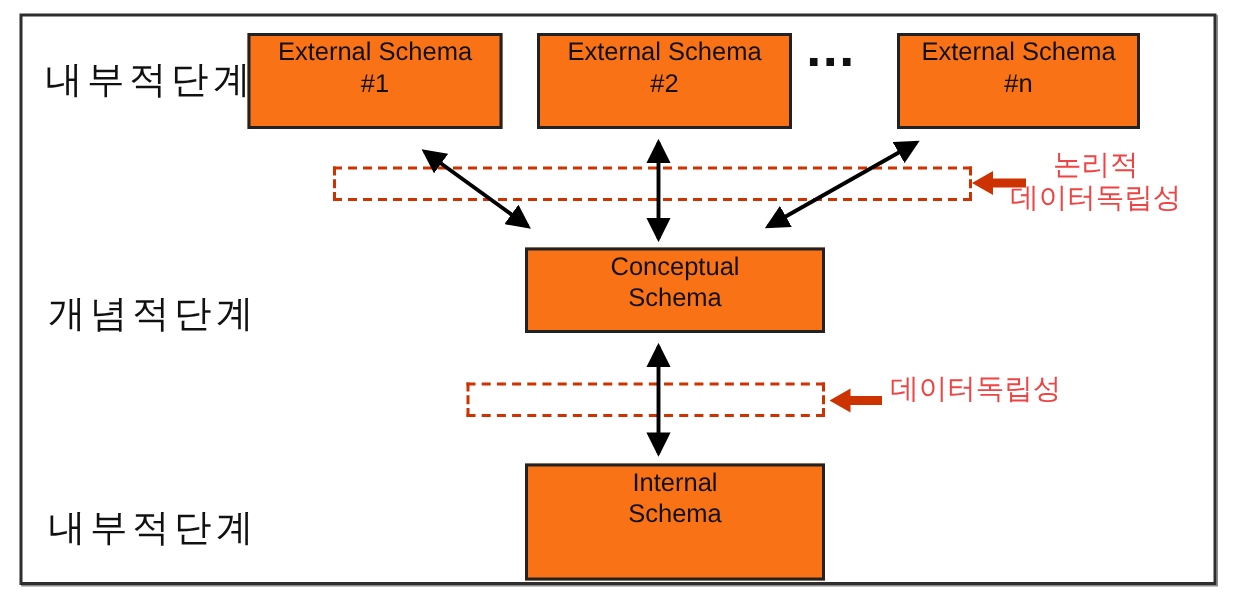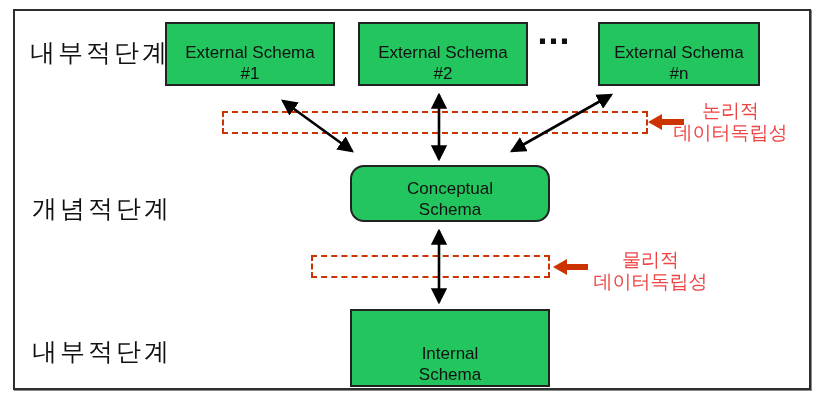--- a/index.html
+++ b/index.html
@@ -18,29 +18,29 @@
     background: #ffffff;
   }
   .level-label {
     position: absolute; color: #111111; font-size: 25px;
     letter-spacing: 3px; white-space: nowrap; z-index: 4;
   }
   .lvl-external   { left: 30px; top: 36px; }
   .lvl-conceptual { left: 32px; top: 192px; }
   .lvl-internal   { left: 32px; top: 335px; }
   .schema-box {
-    position: absolute; background: #22c55e; border: 2px solid #222222;
-    display: flex; flex-direction: column; align-items: center; justify-content: flex-end;
+    position: absolute; background: #f97316; border: 2px solid #222222;
+    display: flex; flex-direction: column; align-items: center; justify-content: flex-start;
     font-size: 17px; line-height: 21px; color: #111111; text-align: center;
     z-index: 3;
   }
   .box-ext1 { left: 165px; top: 22px;  width: 170px; height: 64px; }
   .box-ext2 { left: 358px; top: 22px;  width: 170px; height: 64px; }
   .box-extn { left: 598px; top: 22px;  width: 162px; height: 64px; }
-  .box-conc { left: 350px; top: 165px; width: 200px; height: 57px; border-radius: 14px; }
+  .box-conc { left: 350px; top: 165px; width: 200px; height: 57px; }
   .box-int  { left: 350px; top: 309px; width: 200px; height: 78px; }
   .ellipsis {
     position: absolute; left: 534px; top: 14px; width: 40px;
     font-size: 36px; line-height: 36px; font-weight: bold; color: #111111;
     letter-spacing: 1px; text-align: center; z-index: 3;
   }
   .dashed-zone {
     position: absolute; border: 2px dashed #cc3300; background: transparent; z-index: 1;
   }
   .zone-logical  { left: 222px; top: 111px; width: 426px; height: 23px; }
@@ -106,17 +106,16 @@
   <div class="schema-box box-int">
     <span>Internal</span>
     <span>Schema</span>
   </div>
 
   <div class="indep-label indep-logical">
     <div>논리적</div>
     <div>데이터독립성</div>
   </div>
   <div class="indep-label indep-physical">
-    <div>물리적</div>
     <div>데이터독립성</div>
   </div>
 
 </div>
 
 </body></html>

